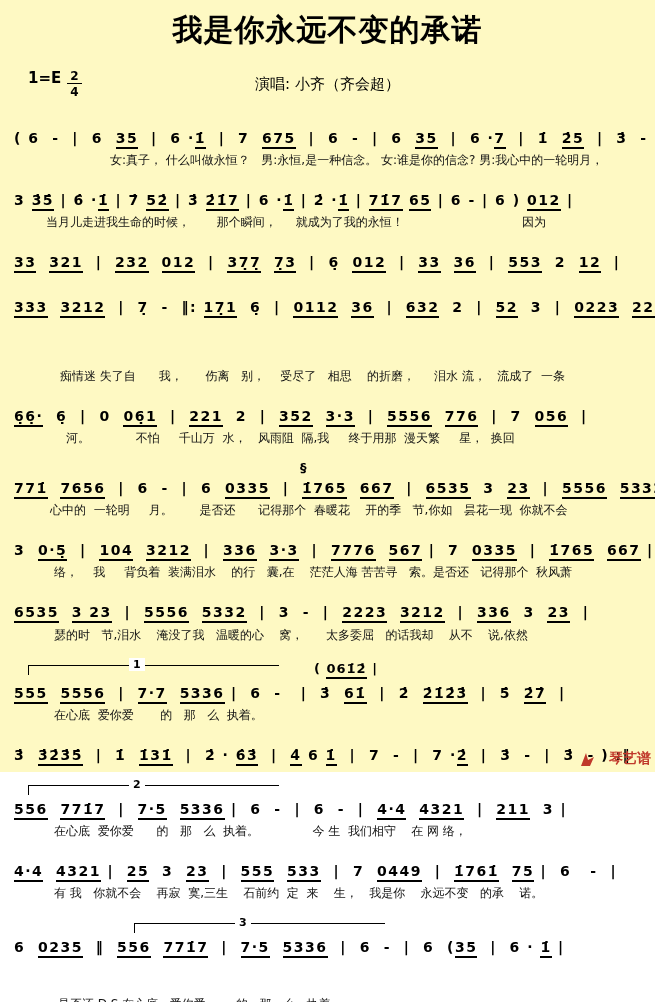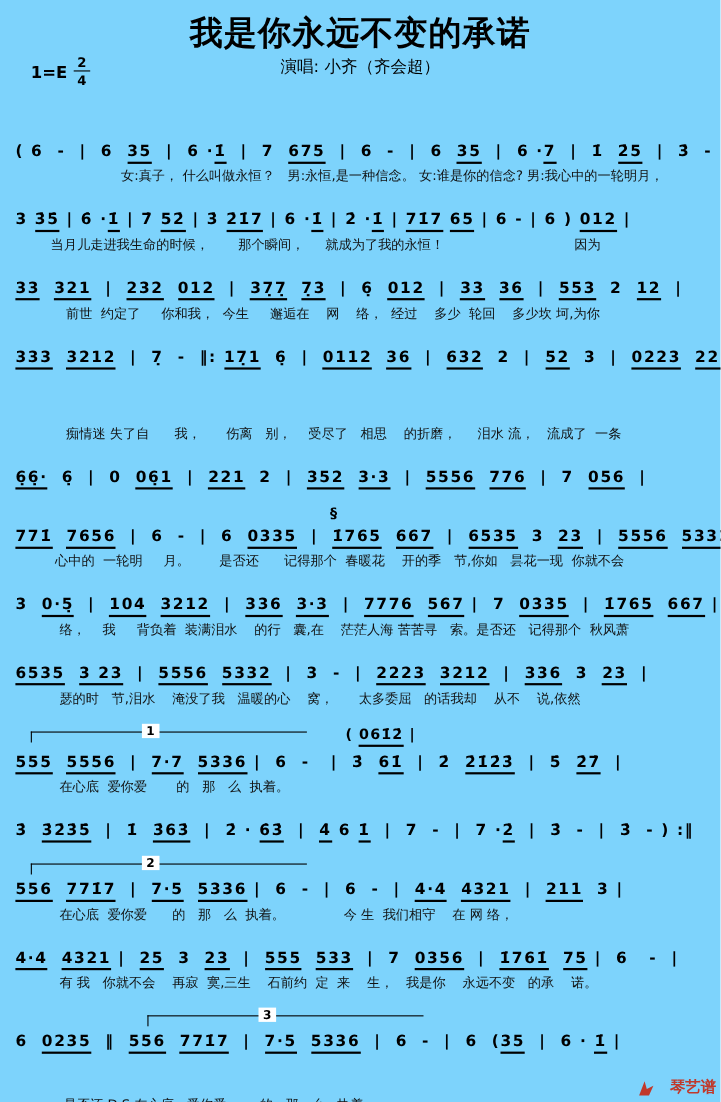--- a/index.html
+++ b/index.html
@@ -1,27 +1,27 @@
 <!DOCTYPE html>
 <html><head>
 <meta charset="utf-8">
 <style>
   html,body{margin:0;padding:0;background:#fff;}
   body{width:655px;height:1002px;overflow:hidden;position:relative;
        font-family:"DejaVu Sans",sans-serif;color:#000;}
-  .page{position:relative;width:655px;height:1002px;background:#7dd3fc;}
+  .page{position:relative;width:655px;height:772px;background:#fef9c3;}
 
   
   .hdr{position:relative;height:112px;padding-top:10px;}
   .title{margin:0;text-align:center;font-size:30px;font-weight:bold;
          letter-spacing:1px;font-family:"DejaVu Sans",sans-serif;}
-  .performer{display:block;text-align:center;font-size:15px;margin-top:0;}
+  .performer{display:block;text-align:center;font-size:15px;margin-top:24px;}
   .credits{position:absolute;right:60px;top:46px;font-size:14px;line-height:1.6;}
-  .keysig{position:absolute;left:28px;top:50px;font-size:15px;font-weight:bold;
-          display:flex;align-items:center;gap:6px;}
+  .keysig{position:absolute;left:28px;top:69px;font-size:15px;font-weight:bold;
+          display:flex;align-items:flex-start;gap:6px;}
   .frac{display:inline-flex;flex-direction:column;align-items:center;
         font-size:12px;line-height:1;font-weight:bold;}
   .frac .num{padding:1px 3px;border-bottom:1.5px solid #000;}
   .frac .den{padding:2px 3px;}
 
   
   .score{padding:4px 14px 0 14px;}
   .sys{position:relative;margin-bottom:19px;}
   .sys.nolyr{margin-bottom:15px;}
   .notes{font-size:14px;font-weight:bold;letter-spacing:1.5px;
@@ -91,30 +91,30 @@
       <div class="lyrics">女:真子， 什么叫做永恒？   男:永恒,是一种信念。 女:谁是你的信念? 男:我心中的一轮明月，</div>
     </section>
 
     <section class="sys sys2">
       <div class="notes">3 <span class="bm">3̇5̇</span> | 6̇ ·<span class="bm">1̇</span> | 7̇ <span class="bm">52̇</span> | 3̇ <span class="bm">2̇1̇7</span> | 6 ·<span class="bm">1̇</span> | 2̇ ·<span class="bm">1̇</span> | <span class="bm">71̇7</span> <span class="bm">65</span> | 6 - | 6 ) <span class="bm">012</span> |</div>
       <div class="lyrics">当月儿走进我生命的时候，       那个瞬间，     就成为了我的永恒！                               因为</div>
     </section>
 
     <section class="sys sys3">
       <div class="notes"><span class="bm">33</span>  <span class="bm">321</span>  |  <span class="bm">232</span>  <span class="bm">012</span>  |  <span class="bm">37̣7̣</span>  <span class="bm">7̣3</span>  |  6̣  <span class="bm">012</span>  |  <span class="bm">33</span>  <span class="bm">36</span>  |  <span class="bm">553</span>  2  <span class="bm">12</span>  |</div>
-      <div class="lyrics">前世  约定了     你和我，  今生     邂逅在    网    络，  经过    多少  轮回    多少坎 坷,为你</div>
     </section>
 
     <section class="sys sys4">
       <div class="notes"><span class="bm">333</span>  <span class="bm">3212</span>  |  7̣  -  ‖: <span class="bm">17̣1</span>  6̣  |  <span class="bm">0112</span>  <span class="bm">36</span>  |  <span class="bm">632</span>  2  |  <span class="bm">52</span>  3  |  <span class="bm">0223</span>  <span class="bm">221</span> |</div>
       <div class="lyrics">痴情迷 失了自      我，      伤离   别，    受尽了   相思    的折磨，     泪水 流，   流成了  一条</div>
     </section>
 
     <section class="sys sys5">
       <div class="notes"><span class="bm">6̣6̣·</span>  6̣  |  0  <span class="bm">06̣1</span>  |  <span class="bm">221</span>  2  |  <span class="bm">352</span>  <span class="bm">3·3</span>  |  <span class="bm">5556</span>  <span class="bm">776</span>  |  7  <span class="bm">056</span>  |</div>
+      <div class="lyrics">河。            不怕     千山万  水，   风雨阻  隔,我     终于用那  漫天繁     星，  换回</div>
     </section>
 
     <section class="sys sys6">
       <div class="segno">§</div>
       <div class="notes"><span class="bm">771̇</span>  <span class="bm">7656</span>  |  6  -  |  6  <span class="bm">0335</span>  |  <span class="bm">1̇765</span>  <span class="bm">667</span>  |  <span class="bm">6535</span>  3  <span class="bm">23</span>  |  <span class="bm">5556</span>  <span class="bm">5332</span> |</div>
       <div class="lyrics">心中的  一轮明     月。       是否还      记得那个  春暖花    开的季   节,你如   昙花一现  你就不会</div>
     </section>
 
     <section class="sys sys7">
       <div class="notes">3  <span class="bm">0·5̣</span>  |  <span class="bm">104</span>  <span class="bm">3212</span>  |  <span class="bm">336</span>  <span class="bm">3·3</span>  |  <span class="bm">7776</span>  <span class="bm">567</span> |  7  <span class="bm">0335</span>  |  <span class="bm">1̇765</span>  <span class="bm">667</span> |</div>
@@ -129,33 +129,33 @@
     <section class="sys sys9 hasv">
       <div class="volta">
           <span>1</span>
         </div>
       <div class="annot">( <span class="bm">061̇2̇</span> |</div>
       <div class="notes"><span class="bm">555</span>  <span class="bm">5556</span>  |  <span class="bm">7·7</span>  <span class="bm">5336</span> |  6  -   |  3̇  <span class="bm">61̇</span>  |  2̇  <span class="bm">2̇1̇2̇3̇</span>  |  5̇  <span class="bm">2̇7̇</span>  |</div>
       <div class="lyrics">在心底  爱你爱       的   那   么  执着。</div>
     </section>
 
     <section class="sys sys10 nolyr">
-      <div class="notes">3̇  <span class="bm">3̇2̇3̇5̇</span>  |  1̇  <span class="bm">3̇63̇</span>  |  2̇ · <span class="bm">6̇3̇</span>  |  <span class="bm">4̇</span> 6 <span class="bm">1̇</span>  |  7  -  |  7 ·<span class="bm">2̇</span>  |  3̇  -  |  3̇  - ) :‖</div>
+      <div class="notes">3̇  <span class="bm">3̇2̇3̇5̇</span>  |  1̇  <span class="bm">1̇31̇</span>  |  2̇ · <span class="bm">6̇3̇</span>  |  <span class="bm">4̇</span> 6 <span class="bm">1̇</span>  |  7  -  |  7 ·<span class="bm">2̇</span>  |  3̇  -  |  3̇  - ) :‖</div>
     </section>
 
     <section class="sys sys11 hasv">
       <div class="volta">
           <span>2</span>
         </div>
       <div class="notes"><span class="bm">556</span>  <span class="bm">771̇7</span>  |  <span class="bm">7·5</span>  <span class="bm">5336</span> |  6  -  |  6  -  |  <span class="bm">4·4</span>  <span class="bm">4321</span>  |  <span class="bm">211</span>  3 |</div>
       <div class="lyrics">在心底  爱你爱      的   那   么  执着。              今 生  我们相守    在 网 络，</div>
     </section>
 
     <section class="sys sys12">
-      <div class="notes"><span class="bm">4·4</span>  <span class="bm">4321</span> |  <span class="bm">25</span>  3  <span class="bm">23</span>  |  <span class="bm">555</span>  <span class="bm">533</span>  |  7  <span class="bm">0356</span>  |  <span class="bm">1̇761̇</span>  <span class="bm">75</span> |  6   -  |</div>
+      <div class="notes"><span class="bm">4·4</span>  <span class="bm">4321</span> |  <span class="bm">25</span>  3  <span class="bm">23</span>  |  <span class="bm">555</span>  <span class="bm">533</span>  |  7  <span class="bm">0449</span>  |  <span class="bm">1̇761̇</span>  <span class="bm">75</span> |  6   -  |</div>
       <div class="lyrics">有 我   你就不会    再寂  寞,三生    石前约  定  来    生，   我是你    永远不变   的承    诺。</div>
     </section>
 
     <section class="sys sys13 hasv">
       <div class="volta">
           <span>3</span>
         </div>
       <div class="notes">6  <span class="bm">0235</span>  ‖  <span class="bm">556</span>  <span class="bm">771̇7</span>  |  <span class="bm">7·5</span>  <span class="bm">5336</span>  |  6  -  |  6  (<span class="bm">35</span>  |  6 · <span class="bm">1̇</span> |</div>
       <div class="lyrics"> 是否还 D.S 在心底   爱你爱        的   那   么   执着。</div>
     </section>

